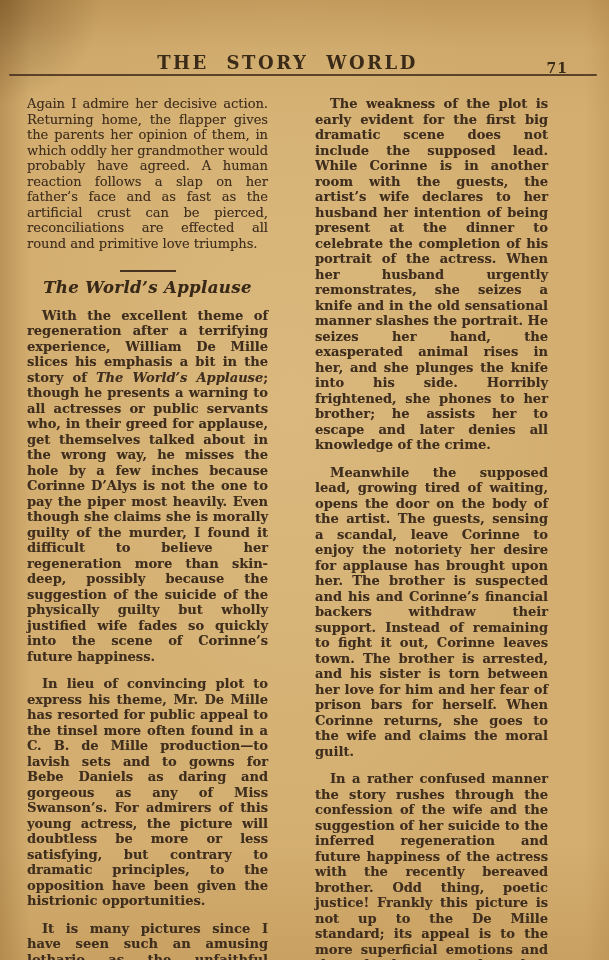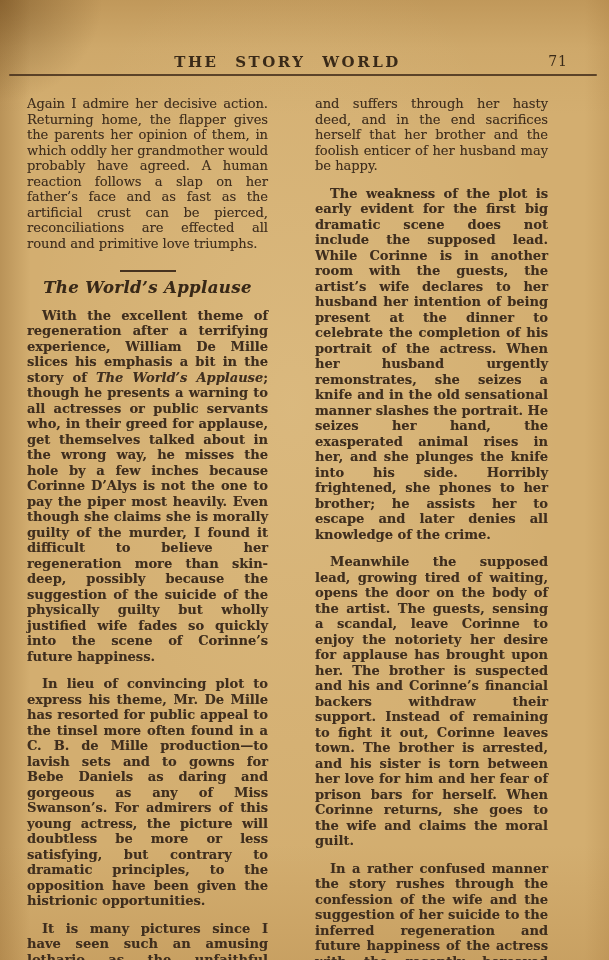--- a/index.html
+++ b/index.html
@@ -16,27 +16,27 @@
       radial-gradient(ellipse at 48% 42%, rgba(248,228,182,0.20), rgba(248,228,182,0) 60%),
       linear-gradient(180deg, rgba(150,102,40,0.30) 0%, rgba(150,102,40,0.08) 5%, rgba(0,0,0,0) 12%, rgba(0,0,0,0) 88%, rgba(158,108,44,0.20) 100%),
       linear-gradient(90deg, rgba(118,76,26,0.28) 0%, rgba(0,0,0,0) 5%, rgba(0,0,0,0) 96%, rgba(146,98,38,0.16) 100%);
     color: #3f2e1e;
   }
   .content {
     position: absolute; left: 15px; top: 52px; width: 545px;
   }
   .header { position: relative; height: 19px; text-align: center; }
   .running-title {
-    font-size: 15px; font-weight: bold;
+    font-size: 18px; font-weight: bold;
     letter-spacing: 2.5px; word-spacing: 9px;
     color: #3a2a18;
   }
   .page-number {
-    position: absolute; right: -8px; top: 1px;
-    font-size: 14px; font-weight: normal; letter-spacing: 1px;
+    position: absolute; right: -8px; top: 8px;
+    font-size: 14px; font-weight: bold; letter-spacing: 1px;
     color: #3a2a18;
     margin-left: 32px;
   }
   .header-rule {
     margin: 3px 0 0 -6px; width: 588px; height: 2px;
     background: rgba(70,48,28,0.85); border-radius: 1px;
   }
   .columns {
     display: flex; gap: 23px; margin-top: 8px;
     font-size: 13px; line-height: 15.5px;
@@ -79,21 +79,20 @@
         <h2 class="section-heading">The World’s Applause</h2>
 
         <p class="indent"><span>With the excellent theme of regeneration after a terrifying experience, William De Mille slices his emphasis a bit in the story of </span><i>The World’s Applause</i><span>; though he presents a warning to all actresses or public servants who, in their greed for applause, get themselves talked about in the wrong way, he misses the hole by a few inches because Corinne D’Alys is not the one to pay the piper most heavily. Even though she claims she is morally guilty of the murder, I found it difficult to believe her regeneration more than skin-deep, possibly because the suggestion of the suicide of the physically guilty but wholly justified wife fades so quickly into the scene of Corinne’s future happiness.</span></p>
 
         <p class="indent">In lieu of convincing plot to express his theme, Mr. De Mille has resorted for public appeal to the tinsel more often found in a C. B. de Mille production—to lavish sets and to gowns for Bebe Daniels as daring and gorgeous as any of Miss Swanson’s. For admirers of this young actress, the picture will doubtless be more or less satisfying, but contrary to dramatic principles, to the opposition have been given the histrionic opportunities.</p>
 
         <p class="indent">It is many pictures since I have seen such an amusing lothario as the unfaithful husband; but pushed too far by his desperate wife, he rises to the breaking point very naturally. The development of the battle of their wills into one of physical violence and murder deserves high praise as an example of loss of mental control at the moment of physical contact. The stellar role from the dramatic angle is that of the neglected wife—excellently portrayed by Kathlyn Williams. The story revolves around her problem of protecting her home and retaining her husband’s love. It is she who struggles</p>
       </div>
 
       <div class="col-right">
-        <p>and suffers through her hasty deed, and in the end sacrifices herself that her brother and the foolish enticer of her husband may be happy.</p>
 
         <p class="indent">The weakness of the plot is early evident for the first big dramatic scene does not include the supposed lead. While Corinne is in another room with the guests, the artist’s wife declares to her husband her intention of being present at the dinner to celebrate the completion of his portrait of the actress. When her husband urgently remonstrates, she seizes a knife and in the old sensational manner slashes the portrait. He seizes her hand, the exasperated animal rises in her, and she plunges the knife into his side. Horribly frightened, she phones to her brother; he assists her to escape and later denies all knowledge of the crime.</p>
 
         <p class="indent">Meanwhile the supposed lead, growing tired of waiting, opens the door on the body of the artist. The guests, sensing a scandal, leave Corinne to enjoy the notoriety her desire for applause has brought upon her. The brother is suspected and his and Corinne’s financial backers withdraw their support. Instead of remaining to fight it out, Corinne leaves town. The brother is arrested, and his sister is torn between her love for him and her fear of prison bars for herself. When Corinne returns, she goes to the wife and claims the moral guilt.</p>
 
         <p class="indent">In a rather confused manner the story rushes through the confession of the wife and the suggestion of her suicide to the inferred regeneration and future happiness of the actress with the recently bereaved brother. Odd thing, poetic justice! Frankly this picture is not up to the De Mille standard; its appeal is to the more superficial emotions and through the eye rather than through the intellect or heart of the discriminating spectator. It is not the clean, wholesome picture I had anticipated.</p>
 
         <div class="divider">
           <span class="divider-line"></span>
         </div>

